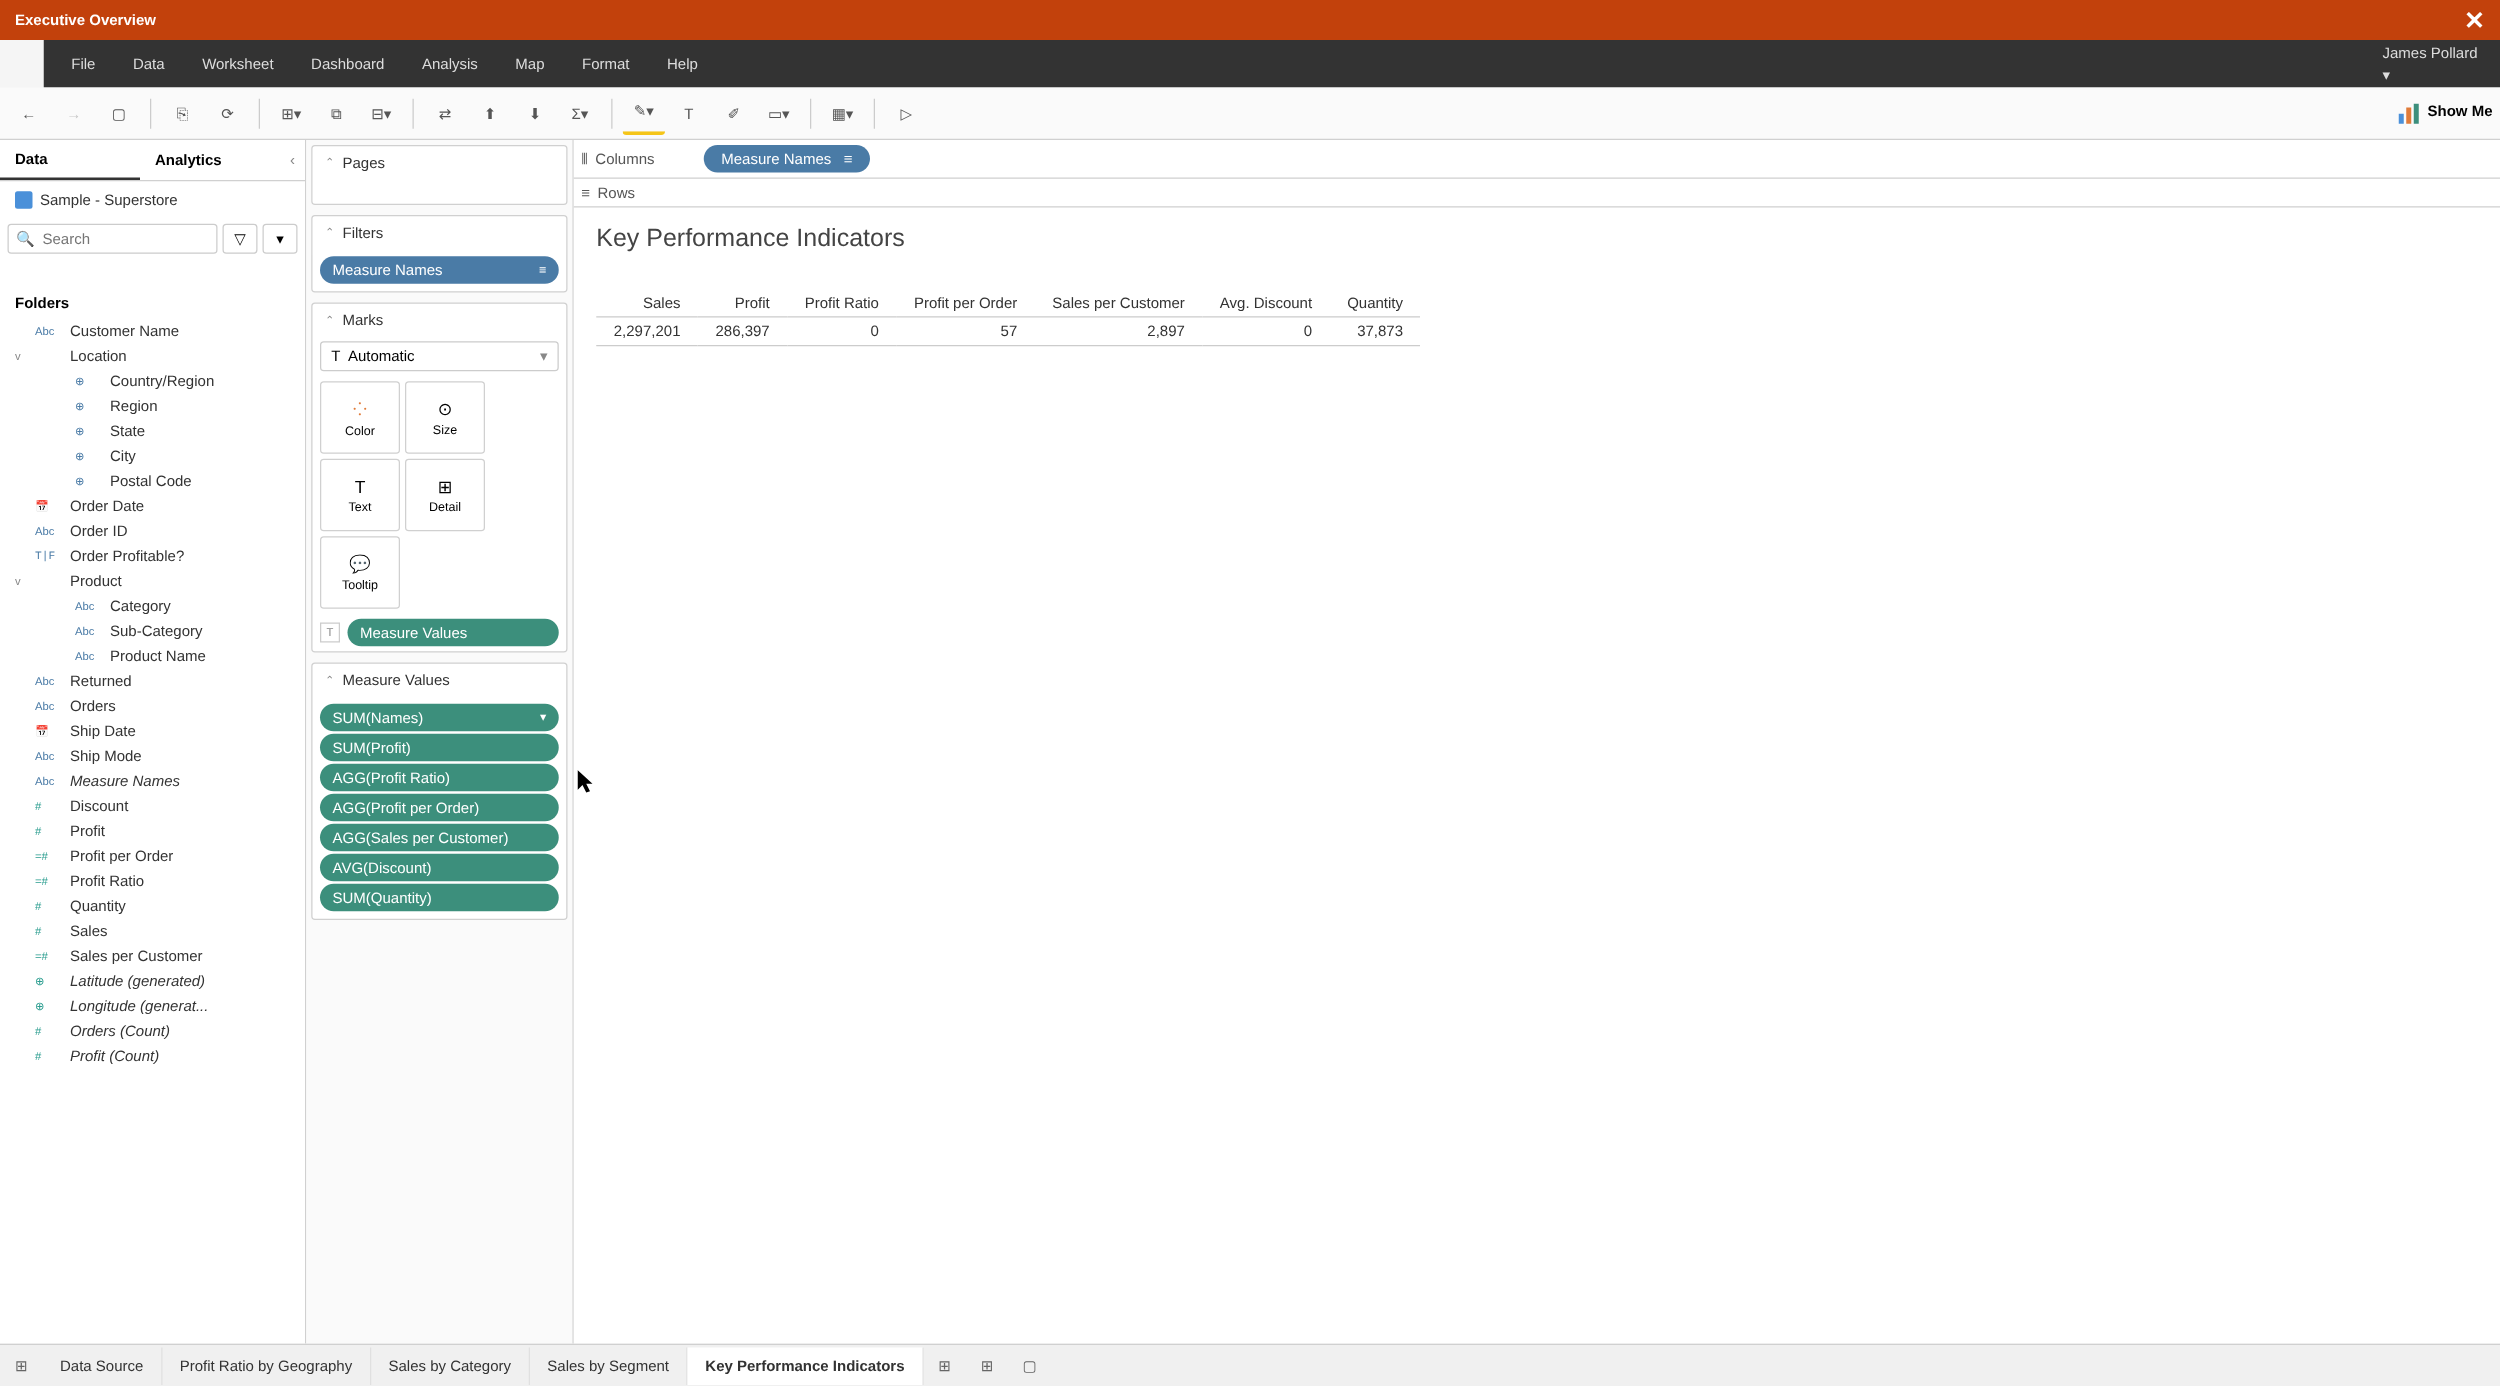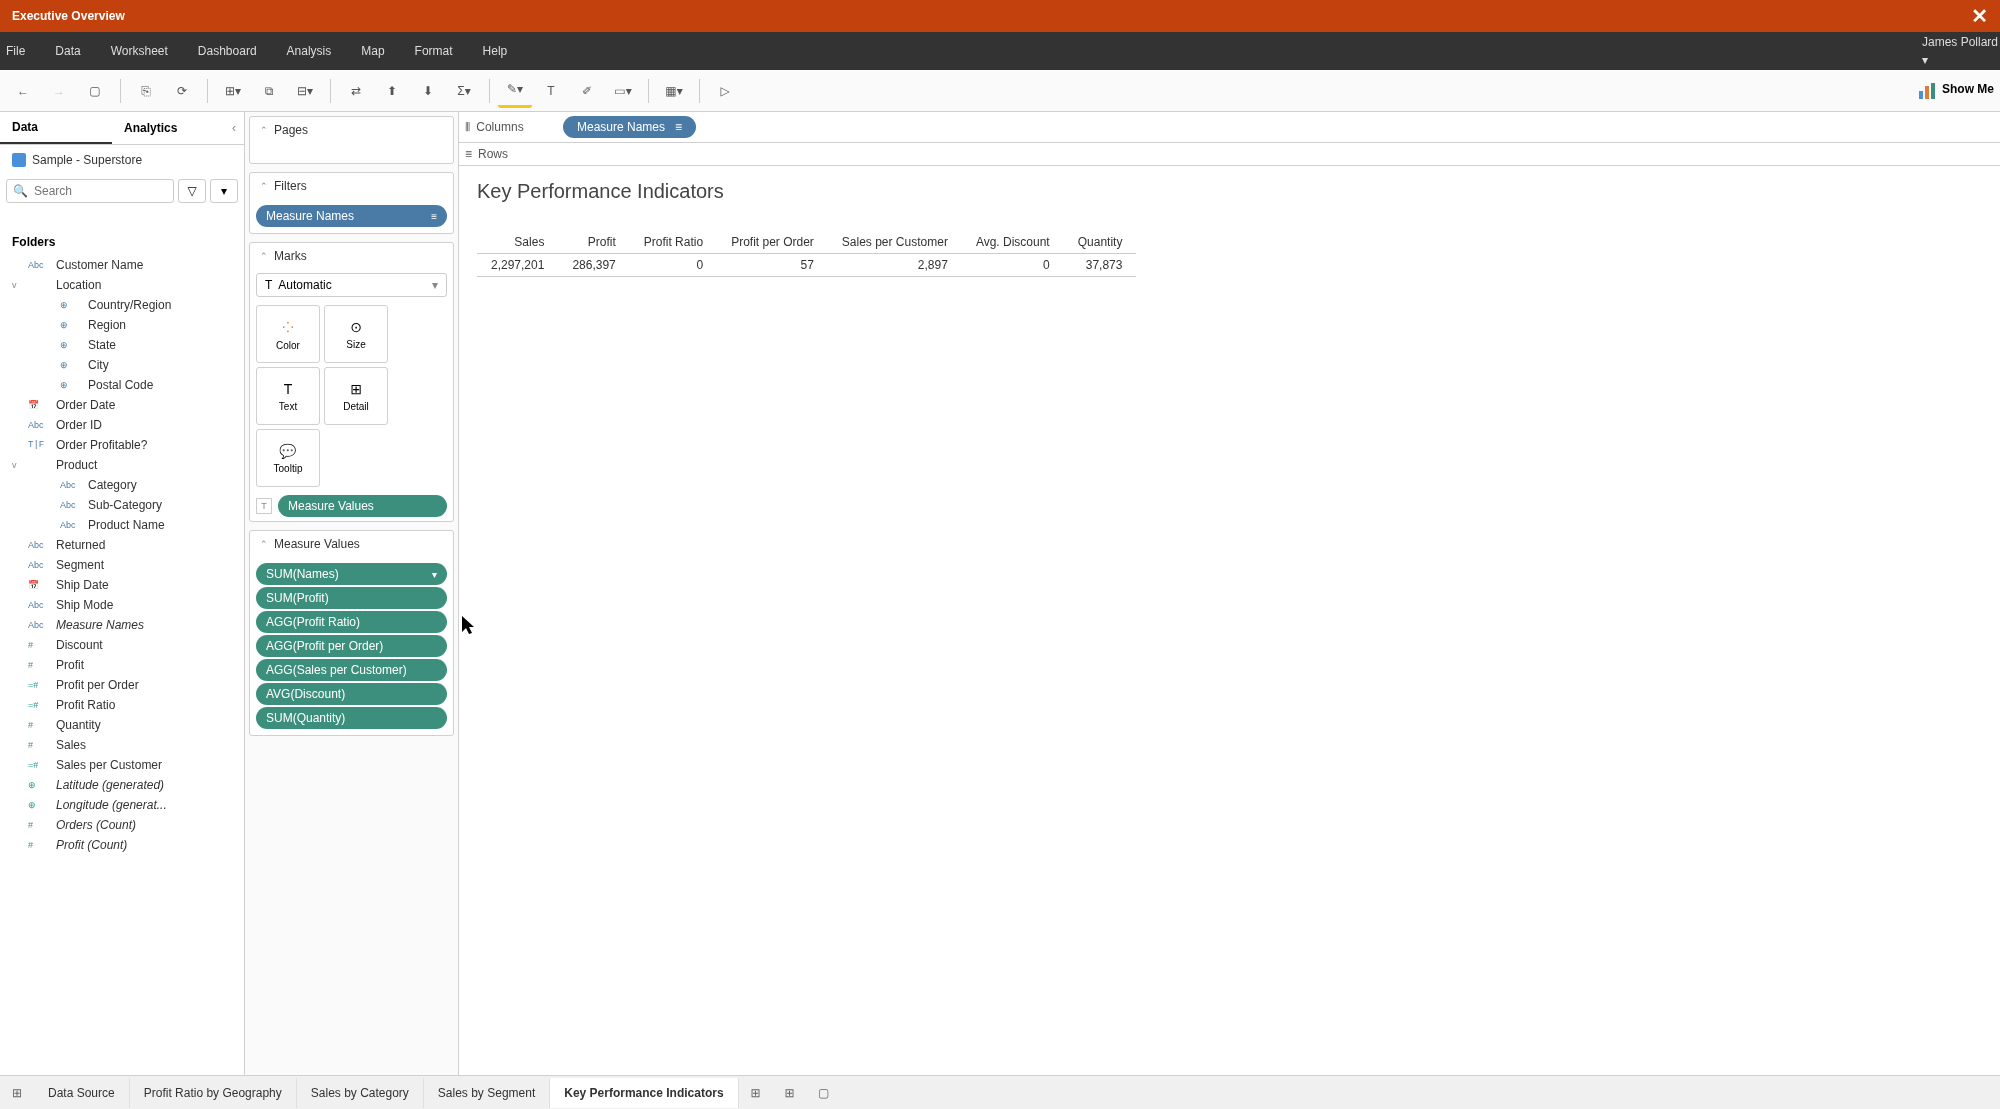--- a/index.html
+++ b/index.html
@@ -1,19 +1,19 @@
 <!DOCTYPE html>
 <html><head>
 <meta charset="utf-8">
 <style>
 *{margin:0;padding:0;box-sizing:border-box;font-family:-apple-system,BlinkMacSystemFont,'Segoe UI',sans-serif;font-size:12px;}
 body{width:2000px;height:1109px;background:#f5f5f5;overflow:hidden;display:flex;flex-direction:column;}
 .titlebar{background:#c2410c;color:#fff;height:32px;display:flex;align-items:center;padding:0 12px;font-weight:600;justify-content:space-between;}
 .titlebar .close{font-size:20px;cursor:pointer;}
-.menubar{background:#333;color:#ddd;height:38px;display:flex;align-items:center;padding:0 2px;justify-content:space-between;}
+.menubar{background:#333;color:#ddd;height:38px;display:flex;align-items:center;padding:0 18px;justify-content:space-between;margin-left:35px;}
 .menubar .menus{display:flex;gap:22px;}
 .menubar .menus span{cursor:pointer;padding:6px 4px;}
 .menubar .user{color:#ddd;display:flex;align-items:flex-start;gap:4px;flex-direction:column;}
 .toolbar{background:#fafafa;border-bottom:1px solid #d0d0d0;height:42px;display:flex;align-items:center;padding:0 6px;justify-content:space-between;}
 .tbgroup{display:flex;align-items:center;gap:2px;}
 .tbicon{width:34px;height:34px;display:flex;align-items:center;justify-content:center;color:#555;cursor:pointer;border-radius:3px;}
 .tbsep{width:1px;height:24px;background:#ccc;margin:0 6px;}
 .showme{display:flex;align-items:flex-start;gap:6px;font-weight:600;cursor:pointer;}
 .showme-icon{width:18px;height:18px;display:inline-block;}
 .main{flex:1;display:flex;overflow:hidden;}
@@ -224,21 +224,21 @@
           <span class="fldname ">Product Name</span>
         </div>
         <div class="frow">
           <span class="caret"></span>
           <span class="fldtype ">Abc</span>
           <span class="fldname ">Returned</span>
         </div>
         <div class="frow">
           <span class="caret"></span>
           <span class="fldtype ">Abc</span>
-          <span class="fldname ">Segment</span>
+          <span class="fldname ">Orders</span>
         </div>
         <div class="frow">
           <span class="caret"></span>
           <span class="fldtype ">📅</span>
           <span class="fldname ">Ship Date</span>
         </div>
         <div class="frow">
           <span class="caret"></span>
           <span class="fldtype ">Abc</span>
           <span class="fldname ">Ship Mode</span>

